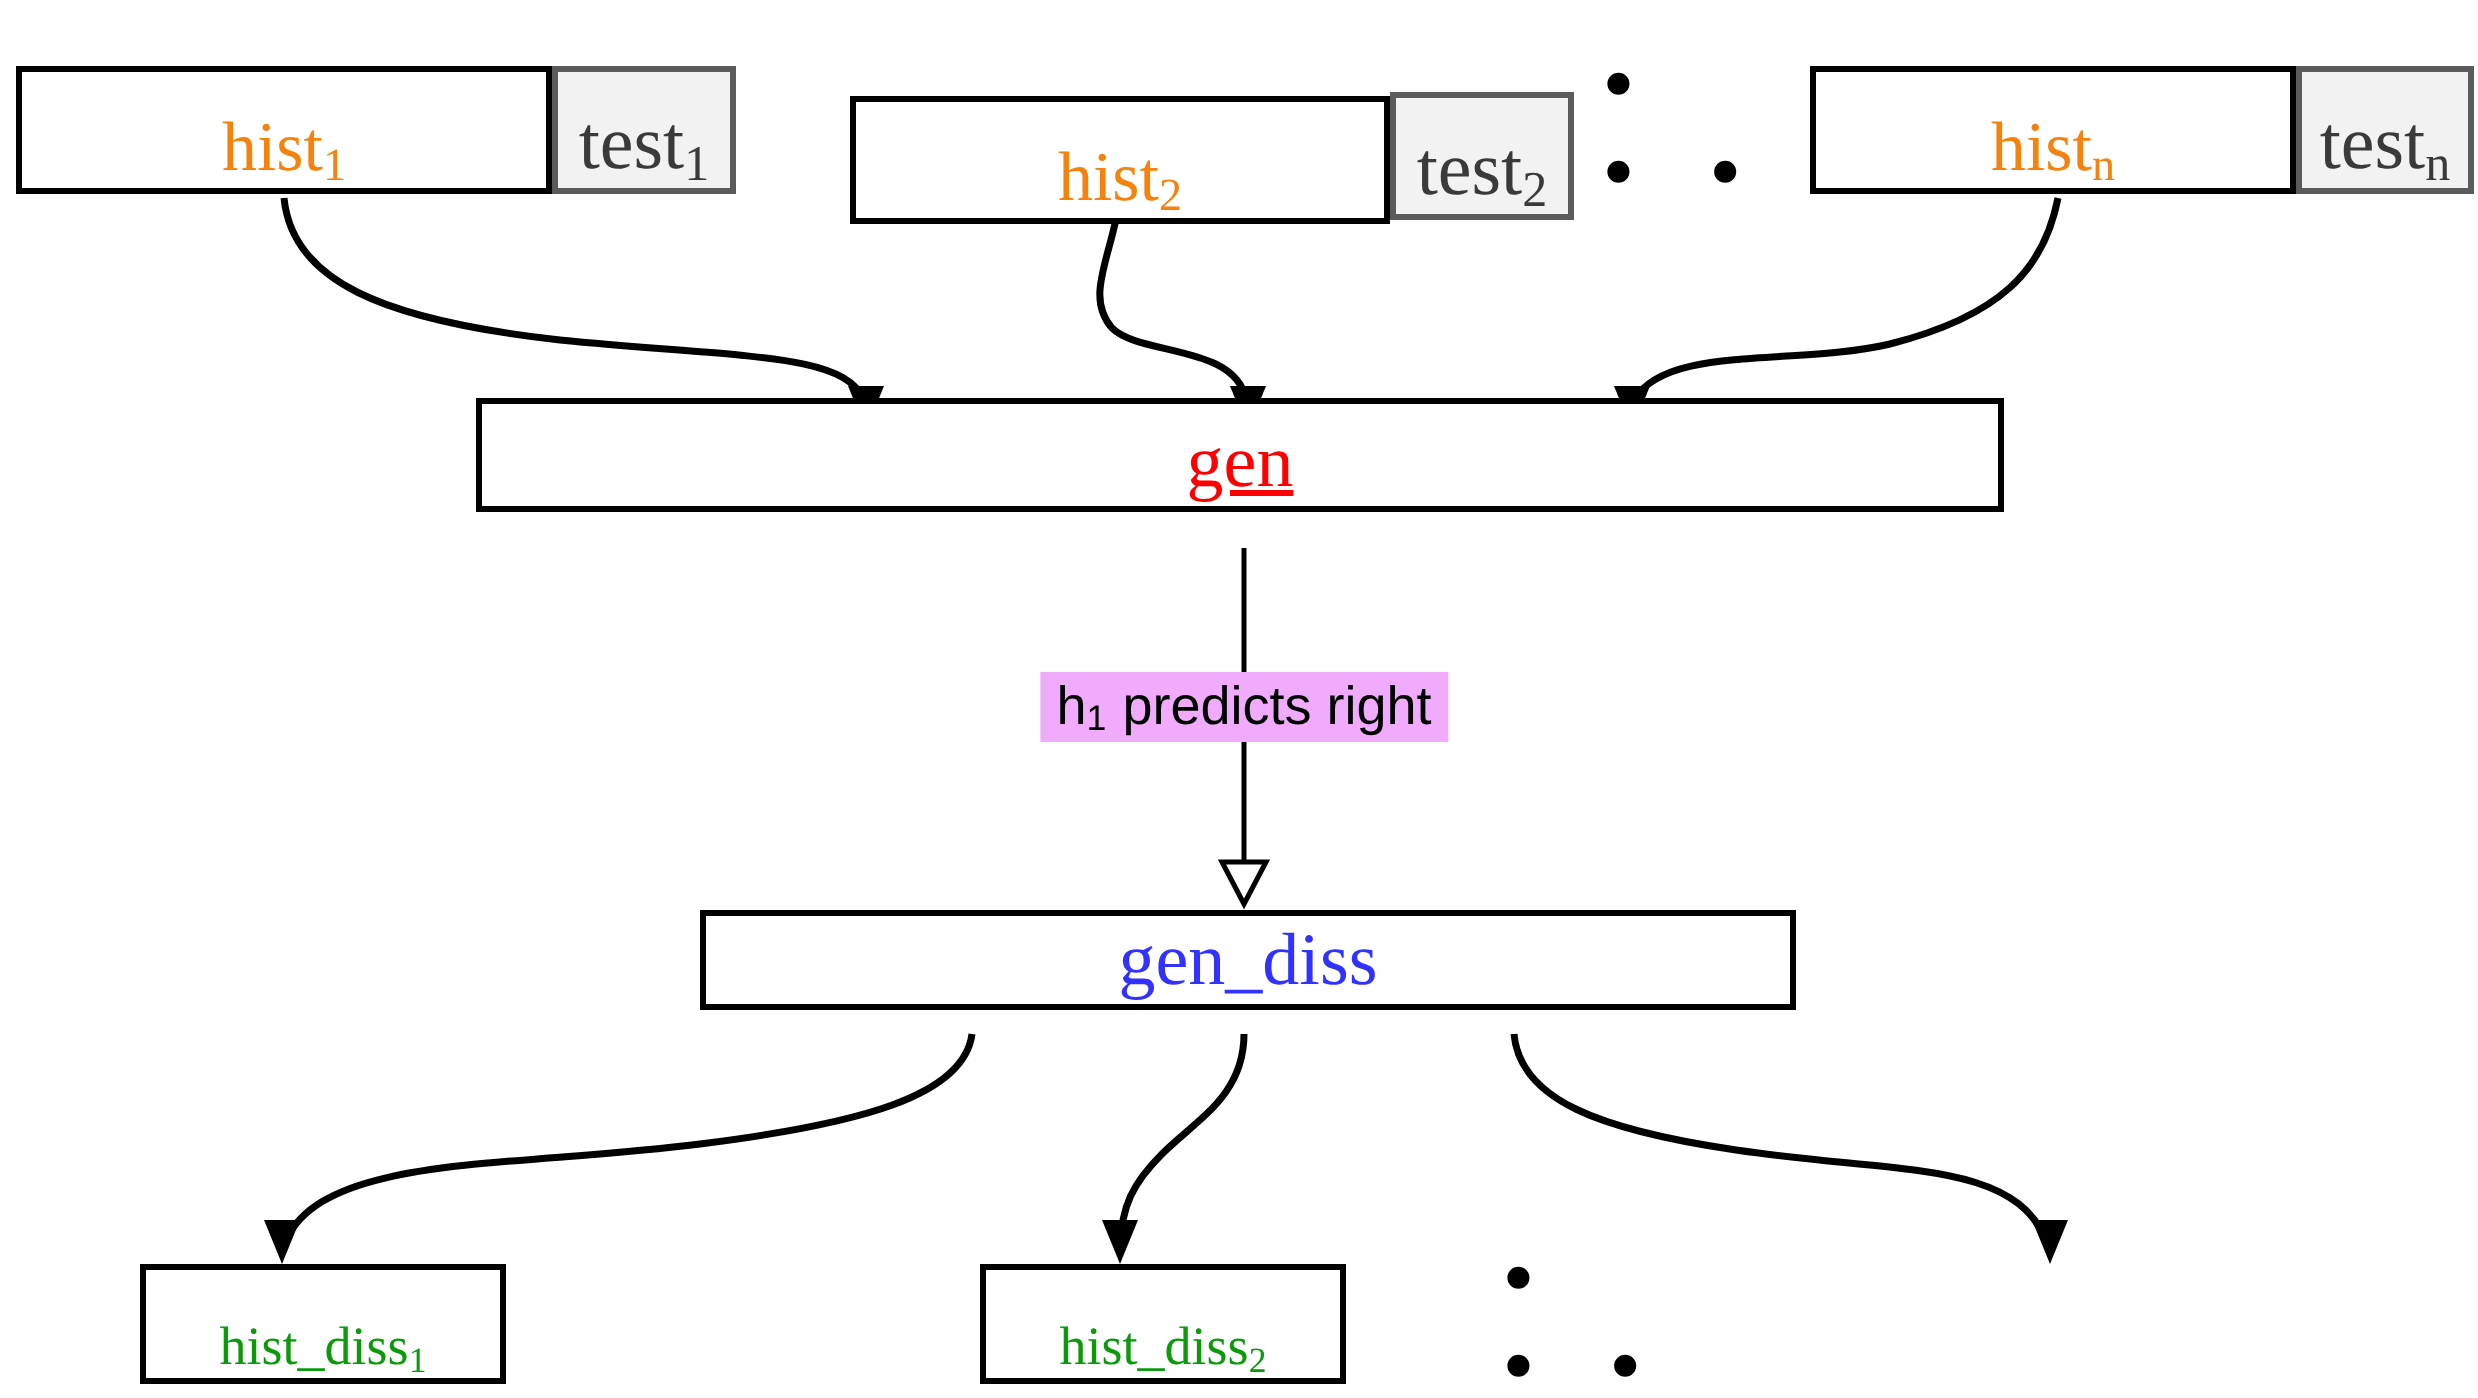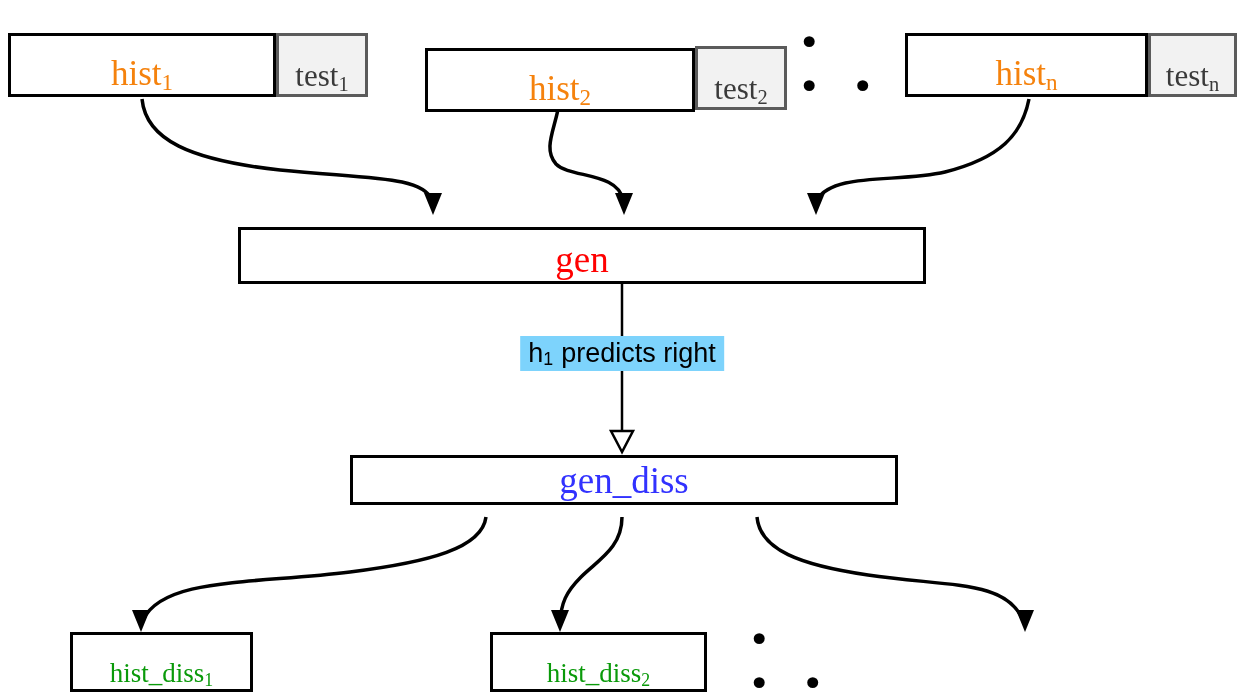--- a/index.html
+++ b/index.html
@@ -23,21 +23,21 @@
     box-sizing: border-box;
     background: #ffffff;
     border: 3px solid #000000;
     display: flex;
     align-items: flex-end;
     justify-content: center;
     white-space: nowrap;
   }
   .hist-box  { font-size: 35px; color: var(--c-hist, #F5820D); }
   .test-box  {
-    font-size: 31px;
+    font-size: 38px;
     color: var(--c-test_text, #3A3A3A);
     background: var(--c-test_bg, #F2F2F2);
     border: 3px solid var(--c-test_border, #5B5B5B);
   }
   .gen-box      { font-size: 37px; color: var(--c-gen, #FF0000); }
   .gendiss-box  { font-size: 37px; color: var(--c-gen_diss, #3232FF); }
   .histdiss-box { font-size: 27px; color: var(--c-hist_diss, #0A9A0A); margin-left: 20px; }
 
   .sb { font-size: 0.66em; position: relative; top: 0.22em; }
 
@@ -52,21 +52,21 @@
     letter-spacing: 6px;
     font-family: "DejaVu Sans", sans-serif;
   }
 
   .edge-label {
     position: absolute;
     z-index: 3;
     left: 622px;
     top: 336px;
     transform: translateX(-50%);
-    background: #7dd3fc;
+    background: #f0abfc;
     padding: 2px 8px;
     font-family: "Liberation Sans", sans-serif;
     font-size: 27px;
     color: #000;
     white-space: nowrap;
   }
   .edge-label .sb { top: 0.18em; }
   .edge-label .rest { margin-left: 0.30em; }
 </style>
 </head>
@@ -116,37 +116,37 @@
     <span>• • •</span>
   </div>
 
   <div class="box test-box" style="left:1148px; top:33px; width:89px; height:64px;">
     <span><span>test</span><span class="sb">n</span></span>
   </div>
   <div class="box hist-box" style="left:905px; top:33px; width:243px; height:64px;">
     <span><span>hist</span><span class="sb">n</span></span>
   </div>
 
-  <div class="box gen-box" style="left:238px; top:227px; width:688px; height:57px;">
+  <div class="box gen-box" style="left:238px; top:199px; width:764px; height:57px;text-decoration:underline;">
     <span>gen</span>
   </div>
 
   <div class="edge-label">
     <span>h</span><span class="sb">1</span><span class="rest">predicts right</span>
   </div>
 
   <div class="box gendiss-box" style="left:350px; top:455px; width:548px; height:50px;">
     <span>gen_diss</span>
   </div>
 
   <div class="box histdiss-box" style="left:50px; top:632px; width:183px; height:60px;">
     <span><span>hist_diss</span><span class="sb">1</span></span>
   </div>
 
-  <div class="box histdiss-box" style="left:470px; top:632px; width:217px; height:60px;">
+  <div class="box histdiss-box" style="left:470px; top:632px; width:183px; height:60px;">
     <span><span>hist_diss</span><span class="sb">2</span></span>
   </div>
 
   <div class="dots" style="left:748px; top:632px; width:104px; height:60px;">
     <span>• • •</span>
   </div>
 
 
 </div>
 

